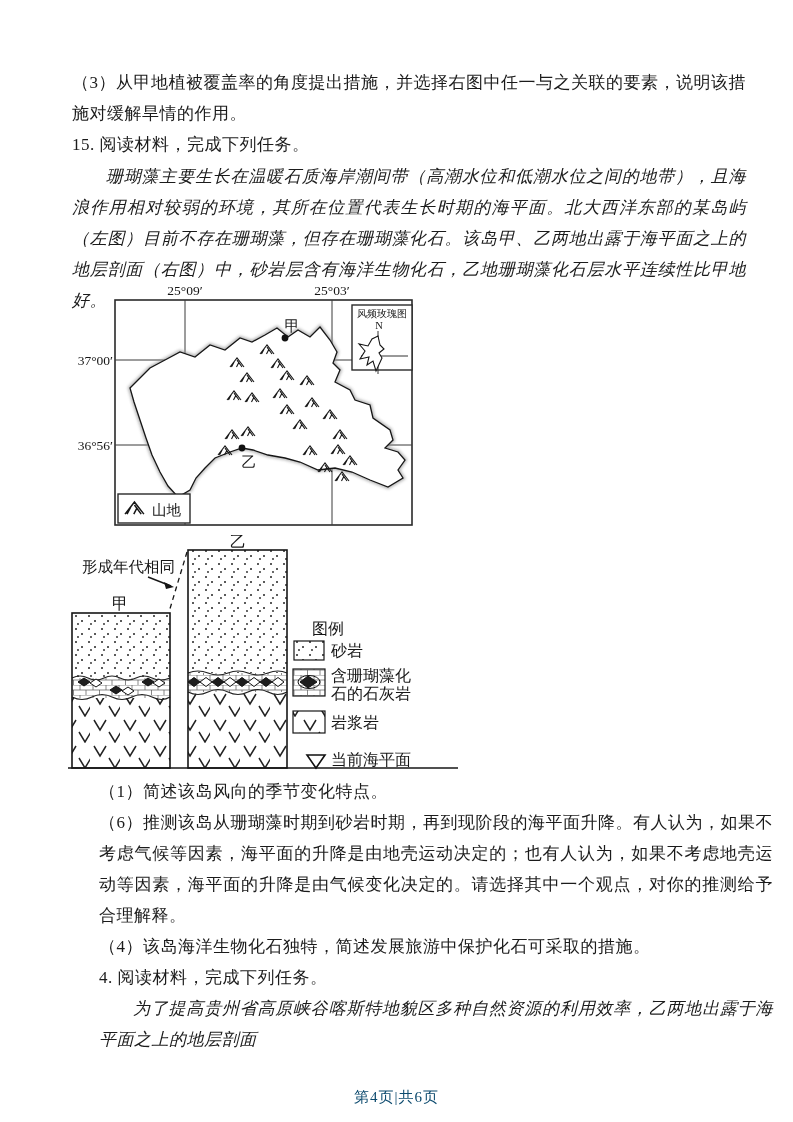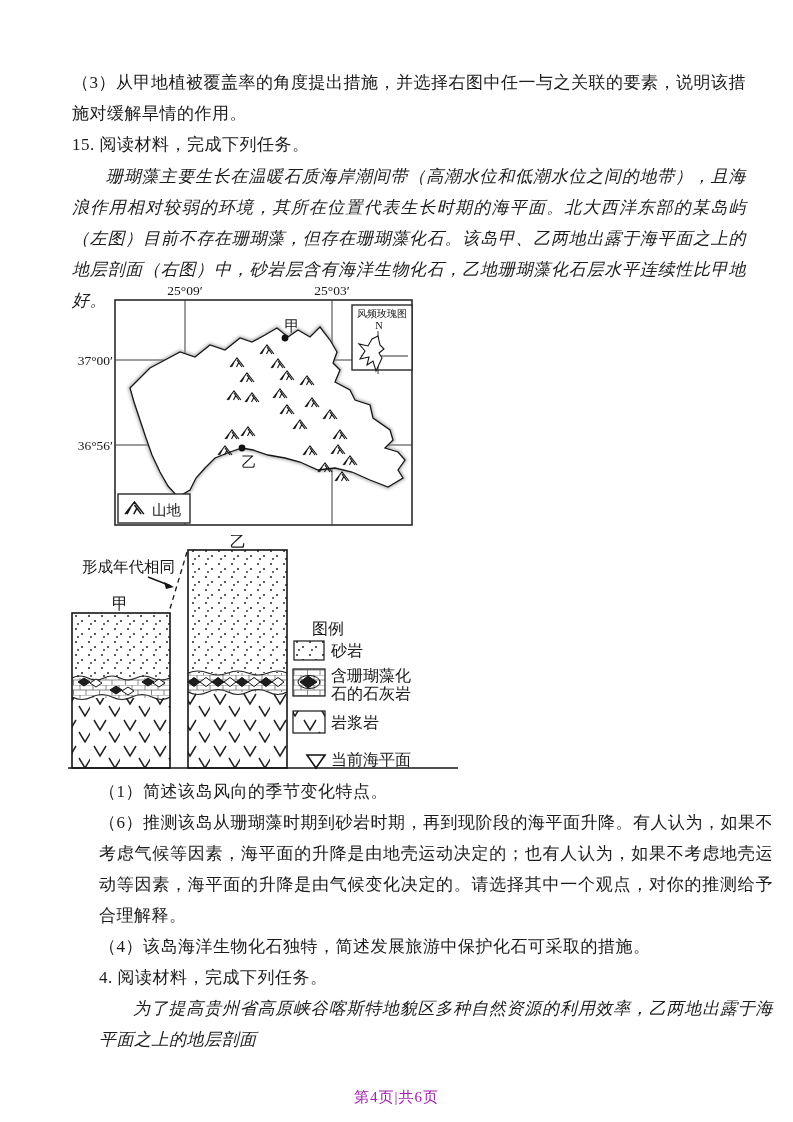--- a/index.html
+++ b/index.html
@@ -18,21 +18,21 @@
   #q9p3{ top:58px; }
   #q10h{ top:120px; }
   #q10mat{ top:152px; }
   #qblock{ position:absolute; left:63px; top:776px; width:676px;margin-left:36px; }
   #qblock p{ position:static; margin:0; }
   .fig{ position:absolute; }
   #mapfig{ left:75px; top:283px; }
   #secfig{ left:60px; top:535px; }
   .footer{
     position:absolute; left:0; top:1088px; width:793px; text-align:center;
-    font-size:15px; letter-spacing:1px; color:#a21caf;
+    font-size:15px; letter-spacing:1px; color:#0c4a6e;
   }
   svg text{ font-family:"Liberation Serif","DejaVu Serif",serif; fill:#161616; }
 </style>
 </head>
 <body>
 
 <div class="page">
 
   <p id="q9p3" class="para">（3）从甲地植被覆盖率的角度提出措施，并选择右图中任一与之关联的要素，说明该措施对缓解旱情的作用。</p>
   <p id="q10h" class="para">15. 阅读材料，完成下列任务。</p>

